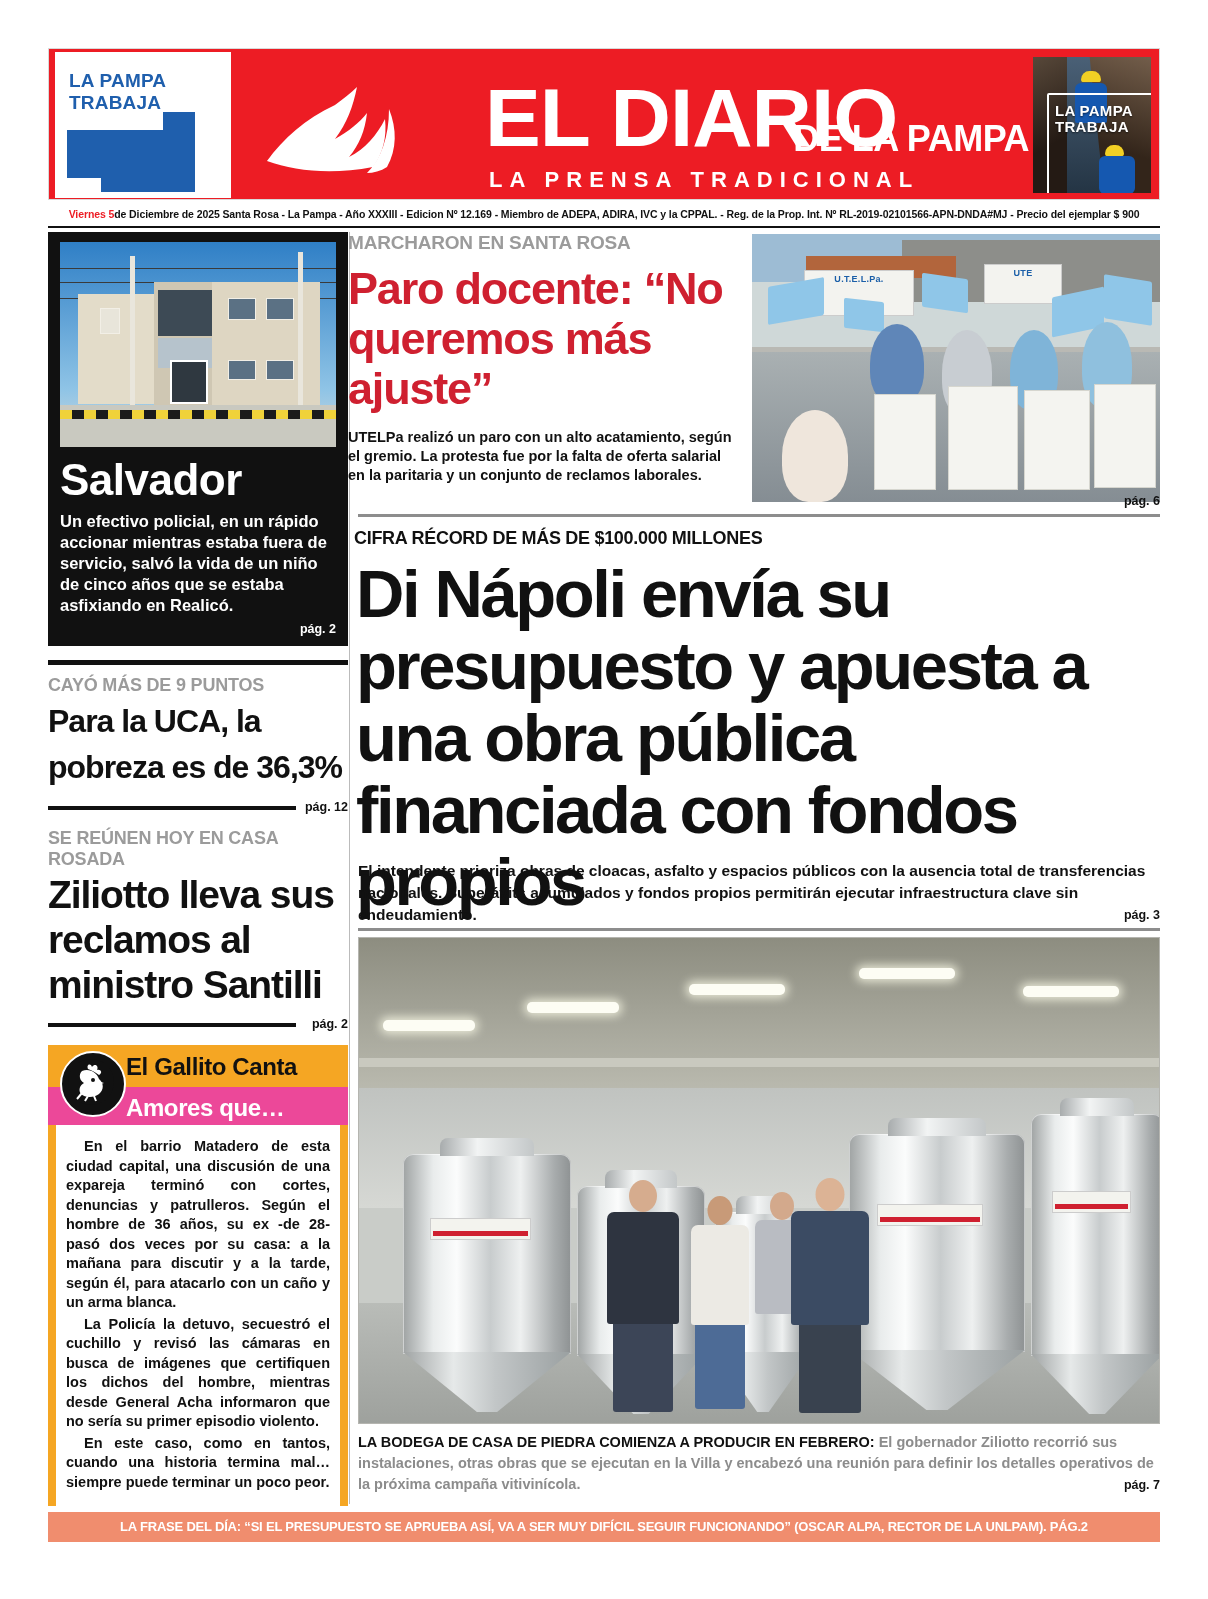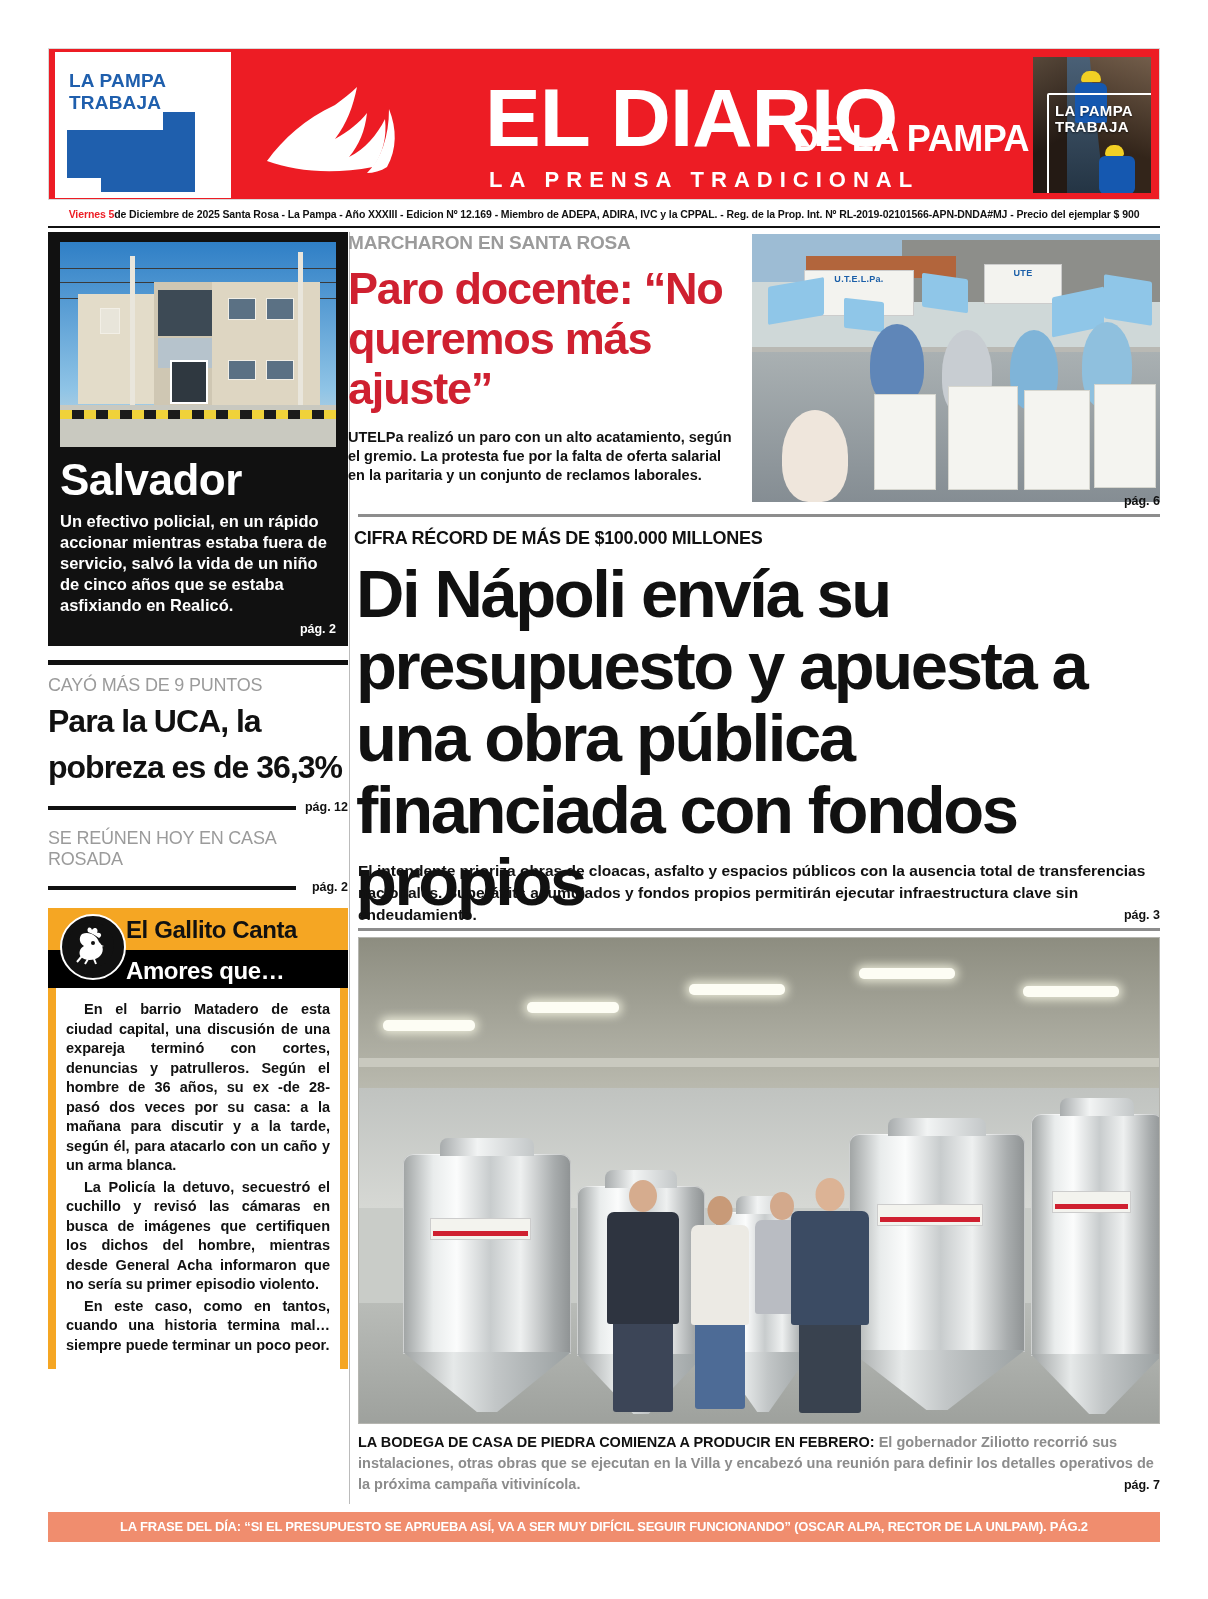--- a/index.html
+++ b/index.html
@@ -72,33 +72,33 @@
   .salv-photo .win{position:absolute;background:#5b7184;border:1px solid #f2efe6;box-sizing:border-box;}
   .salv-photo .ground{position:absolute;left:0;bottom:0;width:100%;height:42px;background:#c9c9c0;}
   .salv-photo .curb{position:absolute;left:0;bottom:28px;width:100%;height:9px;background:repeating-linear-gradient(90deg,#f0d23a 0 12px,#1b1b1b 12px 24px);}
   .salv-photo .wire{position:absolute;left:0;height:1px;background:#3a3a3a;}
   .salv-photo .pole{position:absolute;width:5px;background:#e9e6dc;}
   .salv-title{color:#fff;font-size:44px;line-height:50px;font-weight:bold;margin:8px 0 6px 0;letter-spacing:-.5px;}
   .salv-text{color:#fff;font-size:16.5px;line-height:21px;font-weight:bold;}
   .salv-pag{color:#fff;font-size:12.5px;font-weight:bold;text-align:right;margin-top:6px;}
 
   .blk-rule{height:5px;background:#111;margin:14px 0 0 0;}
-  .kicker{font-size:18px;font-weight:normal;color:#9b9b9b;letter-spacing:-.2px;margin:10px 0 2px 0;text-transform:uppercase;}
+  .kicker{font-size:18px;font-weight:bold;color:#9b9b9b;letter-spacing:-.2px;margin:10px 0 2px 0;text-transform:uppercase;}
   .hl-uca{font-size:32px;line-height:46px;font-weight:bold;letter-spacing:-1px;}
   .pagrule{position:relative;height:18px;margin-top:10px;}
   .pagrule .ln{position:absolute;left:0;top:6px;height:4px;background:#111;}
   .pagrule .pg{position:absolute;right:0;top:0;font-size:12.5px;font-weight:bold;padding-left:32px;}
   .hl-zil{font-size:39px;line-height:45px;font-weight:bold;letter-spacing:-1.1px;}
   .zil-sub{font-size:15px;line-height:19.5px;font-weight:bold;margin-top:8px;}
 
   
   .gallito{position:relative;width:300px;background:#f5a623;padding:0;box-sizing:border-box;margin-top:10px;}
   .gal-head{position:relative;height:42px;}
   .gal-title{position:absolute;left:78px;top:8px;font-size:24px;font-weight:bold;color:#111;letter-spacing:-.4px;}
-  .gal-bar{position:relative;height:38px;background:#000000;}
+  .gal-bar{position:relative;height:38px;background:#ec4899;}
   .gal-sub{position:absolute;left:78px;top:7px;font-size:24px;font-weight:bold;color:#fff;letter-spacing:-.4px;}
   .gal-rooster{position:absolute;left:12px;top:6px;width:62px;height:62px;border-radius:50%;background:#111;z-index:5;border:2px solid #fff;}
   .gal-rooster svg{position:absolute;left:6px;top:6px;}
   .gal-body{background:#fff;margin:0 8px 10px 8px;padding:12px 10px 14px 10px;}
   .gal-body p{margin:0;font-size:14.5px;line-height:19.5px;text-align:justify;font-family:Liberation Sans, sans-serif;font-weight:bold;text-indent:18px;}
   .gal-body p+p{margin-top:2px;}
 
   
   .colM{position:absolute;left:348px;top:232px;width:390px;}
   .paro-kicker{font-size:19px;font-weight:bold;color:#9b9b9b;letter-spacing:-.2px;text-transform:uppercase;}
@@ -245,20 +245,21 @@
       <div class="kicker">CAYÓ MÁS DE 9 PUNTOS</div>
       <div class="hl-uca">Para la UCA, la pobreza es de 36,3%</div>
       <div class="pagrule">
         <div class="ln" style="width:248px;"></div>
         <div class="pg">pág. 12</div>
       </div>
     </div>
 
     <div>
       <div class="kicker">SE REÚNEN HOY EN CASA ROSADA</div>
+      <div class="hl-zil">Ziliotto lleva sus reclamos al ministro Santilli</div>
       <div class="pagrule">
         <div class="ln" style="width:248px;"></div>
         <div class="pg">pág. 2</div>
       </div>
     </div>
 
     <div class="gallito">
       <div class="gal-rooster">
         <svg width="46" height="46" viewBox="0 0 46 46">
           <circle cx="23" cy="23" r="23" fill="#111"></circle>

